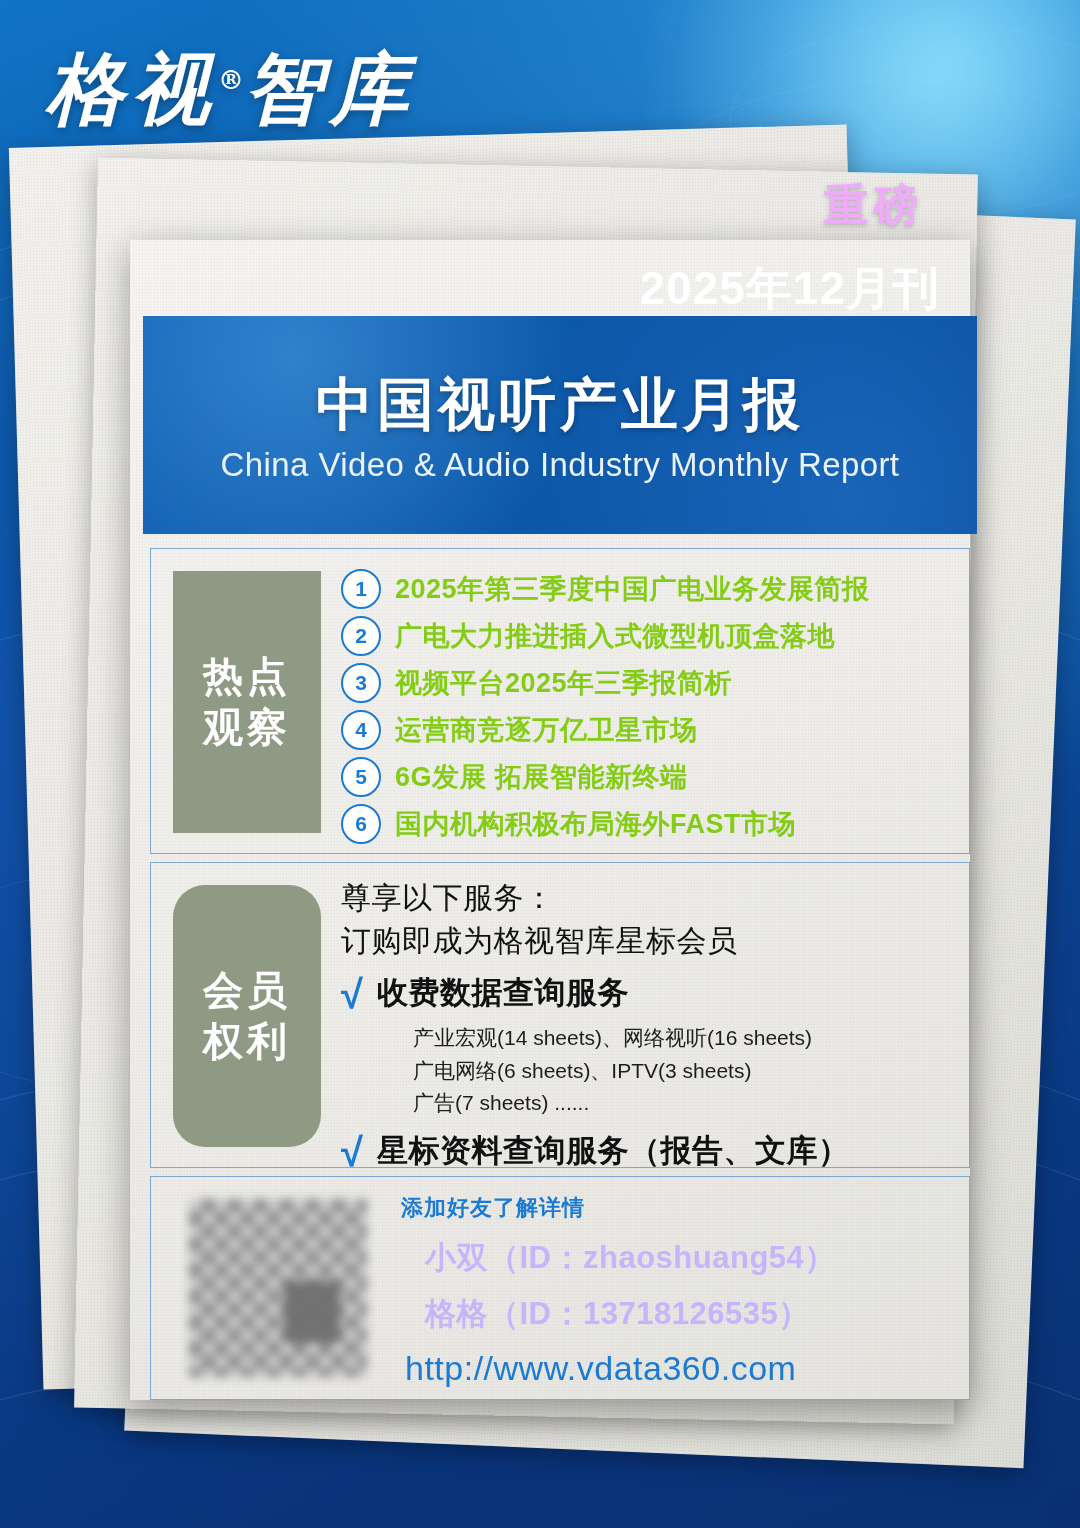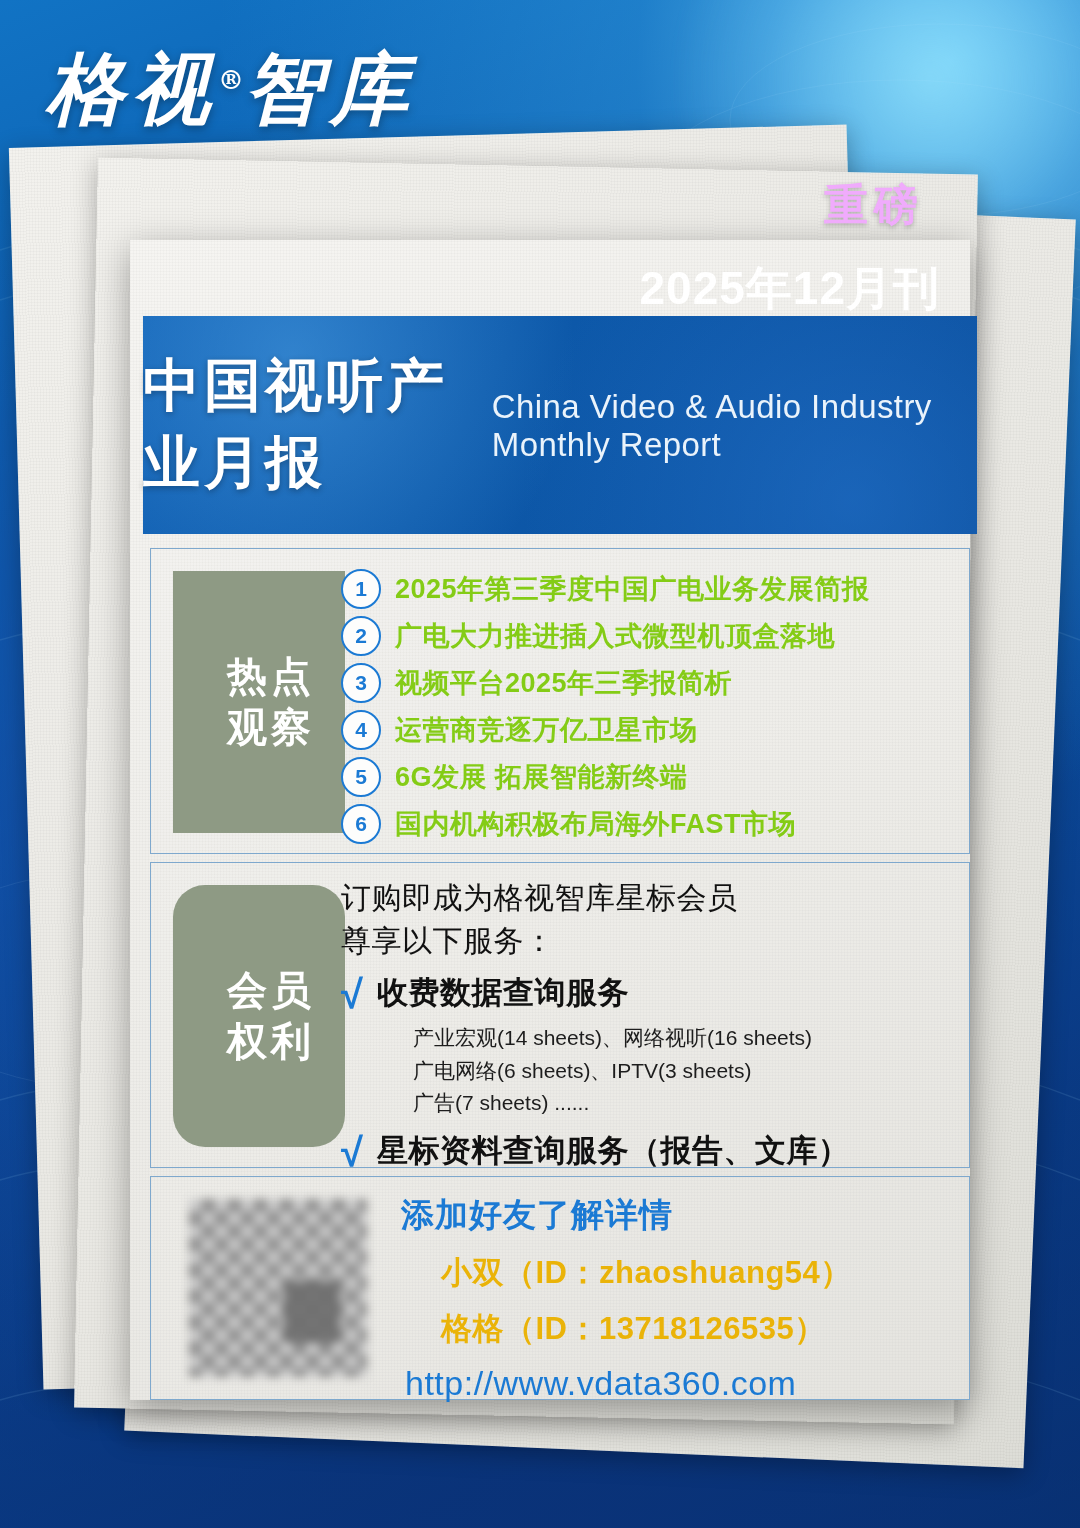--- a/index.html
+++ b/index.html
@@ -135,21 +135,21 @@
     position: absolute;
     left: 143px;
     top: 316px;
     width: 834px;
     height: 218px;
     background:
       radial-gradient(circle at 18% 18%, rgba(90,175,240,0.45) 0%, rgba(0,0,0,0) 40%),
       radial-gradient(circle at 85% 85%, rgba(40,120,210,0.5) 0%, rgba(0,0,0,0) 45%),
       linear-gradient(120deg, #1060b4 0%, #0d59aa 40%, #0b4e9c 100%);
     display: flex;
-    flex-direction: row;
+    flex-direction: column;
     align-items: center;
     justify-content: center;
   }
   .banner-cn {
     color: #ffffff;
     font-size: 57px;
     font-weight: bold;
     letter-spacing: 4px;
     text-shadow: 0 2px 6px rgba(0,0,0,0.3);
   }
@@ -181,21 +181,20 @@
     background: #8e9a84;
     color: #ffffff;
     display: flex;
     flex-direction: column;
     align-items: center;
     justify-content: center;
     font-size: 40px;
     font-weight: bold;
     letter-spacing: 4px;
     line-height: 1.28;
-    padding-left: 24px;
   }
   .sec-hot .tag { height: 262px; }
   .sec-member .tag { height: 262px; border-radius: 32px; }
 
   
   .hot-list {
     position: absolute;
     left: 190px;
     top: 16px;
     right: 10px;
@@ -291,30 +290,30 @@
     opacity: 0.9;
   }
   .contact-body {
     position: absolute;
     left: 250px;
     top: 16px;
     right: 10px;
   }
   .contact-title {
     color: #1b7ad4;
-    font-size: 33px;
+    font-size: 22px;
     font-weight: bold;
     letter-spacing: 1px;
   }
   .contact-line {
     font-size: 31px;
-    color: #eab308;
+    color: #c4b5fd;
     font-weight: bold;
     margin-top: 14px;
-    margin-left: 40px;
+    margin-left: 24px;
     letter-spacing: 0.5px;
   }
   .contact-url {
     color: #1b7ad4;
     font-size: 34px;
     margin-top: 14px;
     margin-left: 4px;
     letter-spacing: 0.5px;
   }
 </style>
@@ -389,22 +388,22 @@
     </div>
   </div>
 </div>
 
 <div class="section sec-member">
   <div class="tag">
     <span>会员</span>
     <span>权利</span>
   </div>
   <div class="member-body">
+    <div class="mem-lead">尊享以下服务：</div>
     <div class="mem-lead">订购即成为格视智库星标会员</div>
-    <div class="mem-lead">尊享以下服务：</div>
 
     <div class="mem-row">
       <span class="check">√</span>
       <span class="mem-head">收费数据查询服务</span>
     </div>
     <div class="mem-sub">
       <div>产业宏观(14 sheets)、网络视听(16 sheets)</div>
       <div>广电网络(6 sheets)、IPTV(3 sheets)</div>
       <div>广告(7 sheets) ......</div>
     </div>

